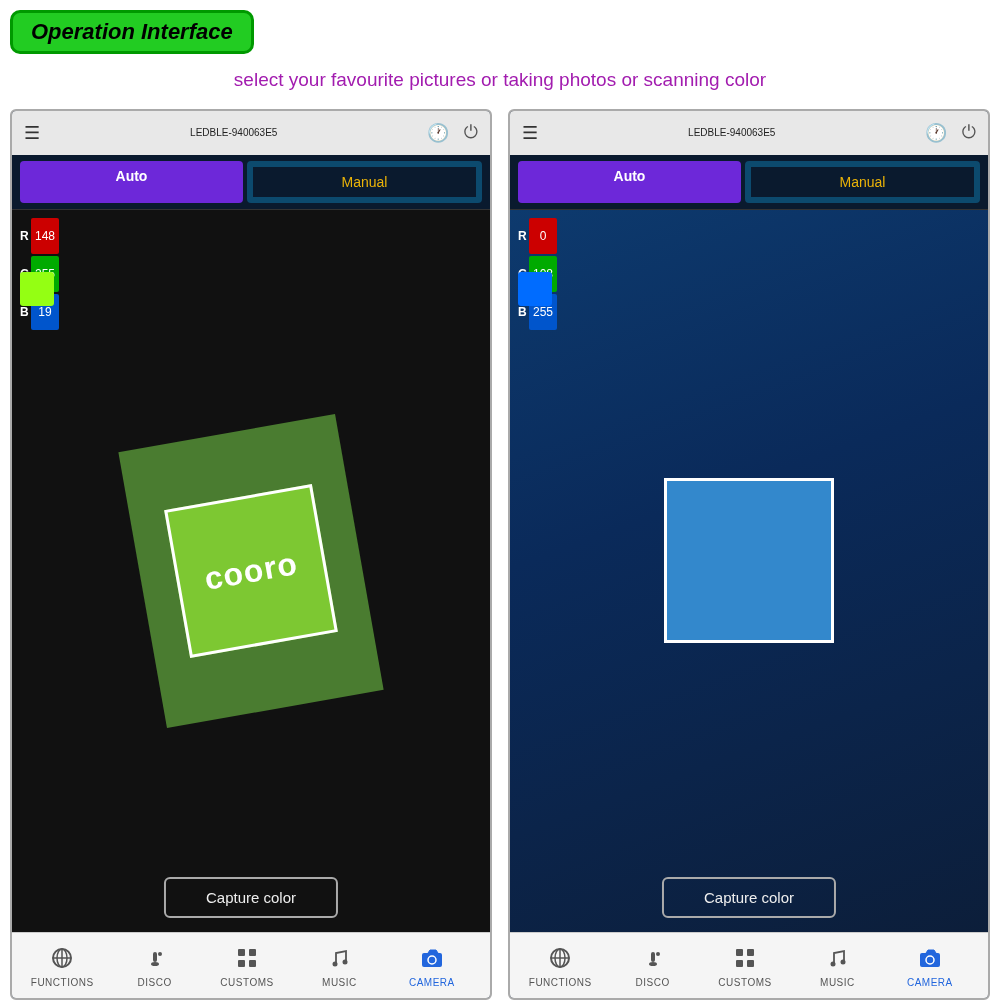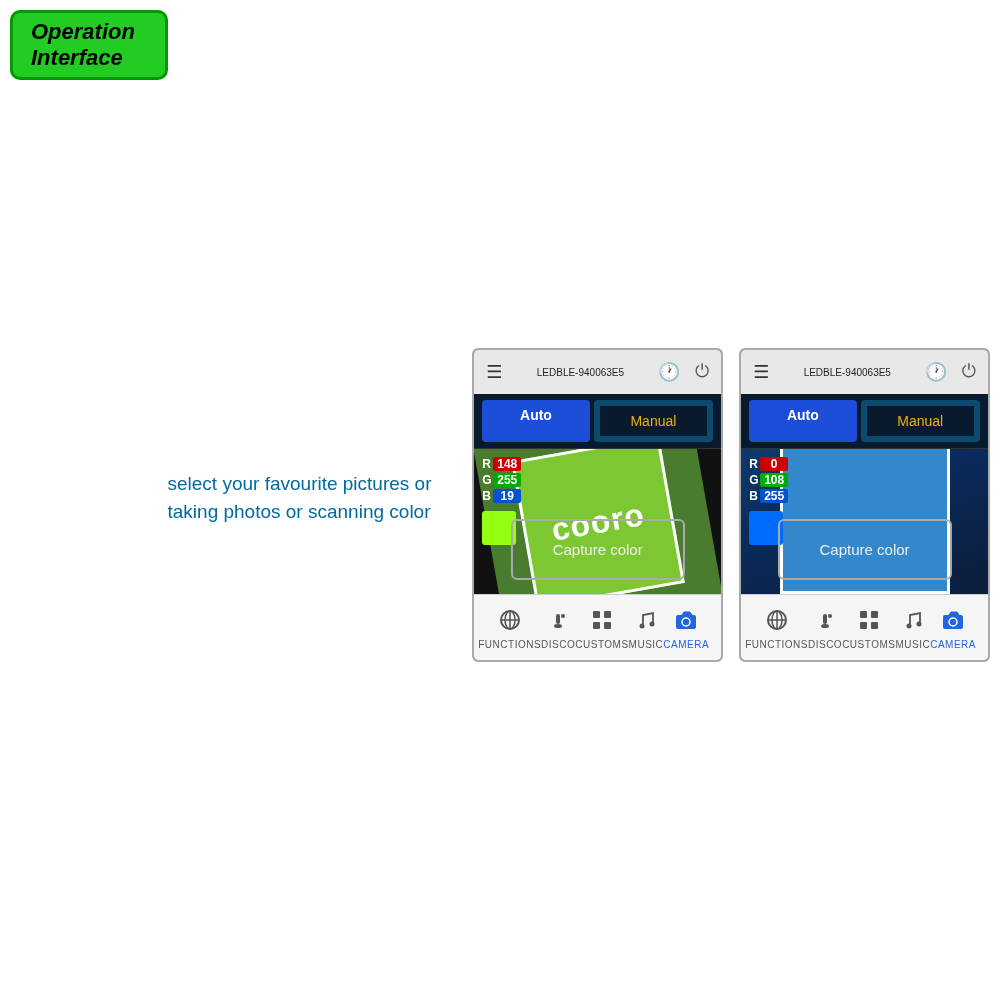--- a/index.html
+++ b/index.html
@@ -9,21 +9,21 @@
       background: #ffffff;
       font-family: Arial, sans-serif;
       overflow: hidden;
     }
 
     .page-wrapper {
       width: 1000px;
       height: 1000px;
       background: #fff;
       display: flex;
-      flex-direction: row;
+      flex-direction: column;
       align-items: center;
       padding: 10px 10px 0 10px;
     }
 
     
     .title-badge {
       background: #22cc22;
       border: 3px solid #009900;
       border-radius: 10px;
       padding: 6px 18px;
@@ -34,21 +34,21 @@
       color: #000;
       font-size: 22px;
       font-weight: bold;
       font-style: italic;
     }
 
     
     .subtitle {
       text-align: left;
       font-size: 19px;
-      color: #0369a1;
+      color: #a21caf;
       margin-bottom: 14px;
       line-height: 1.5;
     }
 
     
     .phones-container {
       display: flex;
       gap: 16px;
       width: 100%;
       flex: 1;
@@ -105,21 +105,21 @@
     }
     .tab {
       flex: 1;
       text-align: center;
       padding: 7px 0;
       border-radius: 4px;
       font-size: 14px;
       cursor: pointer;
     }
     .tab.active {
-      background: #1d4ed8;
+      background: #6d28d9;
       color: #fff;
       font-weight: bold;
     }
     .tab.inactive {
       background: transparent;
       color: #eab308;
       border: 6px solid #0c4a6e;
     }
 
     
@@ -204,25 +204,25 @@
       align-items: center;
       gap: 3px;
       font-size: 12px;
       font-weight: bold;
     }
     .rgb-label {
       width: 8px;
       color: #fff;
     }
     .rgb-value-box {
-      padding: 0 4px;
+      padding: 11px 4px;
       border-radius: 2px;
       color: #fff;
       font-size: 12px;
-      font-weight: bold;
+      font-weight: normal;
       min-width: 28px;
       text-align: center;
     }
     .rgb-r { background: #cc0000; }
     .rgb-g { background: #00aa00; }
     .rgb-b { background: #0055cc; }
 
     
     .color-swatch {
       position: absolute;
@@ -236,21 +236,21 @@
     
     .capture-btn {
       position: absolute;
       bottom: 14px;
       left: 50%;
       transform: translateX(-50%);
       background: transparent;
       border: 2px solid #aaa;
       color: #eee;
       font-size: 15px;
-      padding: 20px 40px;
+      padding: 10px 40px;
       border-radius: 6px;
       cursor: pointer;
       white-space: nowrap;
     }
 
     
     .bottom-nav {
       background: #f5f5f5;
       border-top: 1px solid #ccc;
       display: flex;

